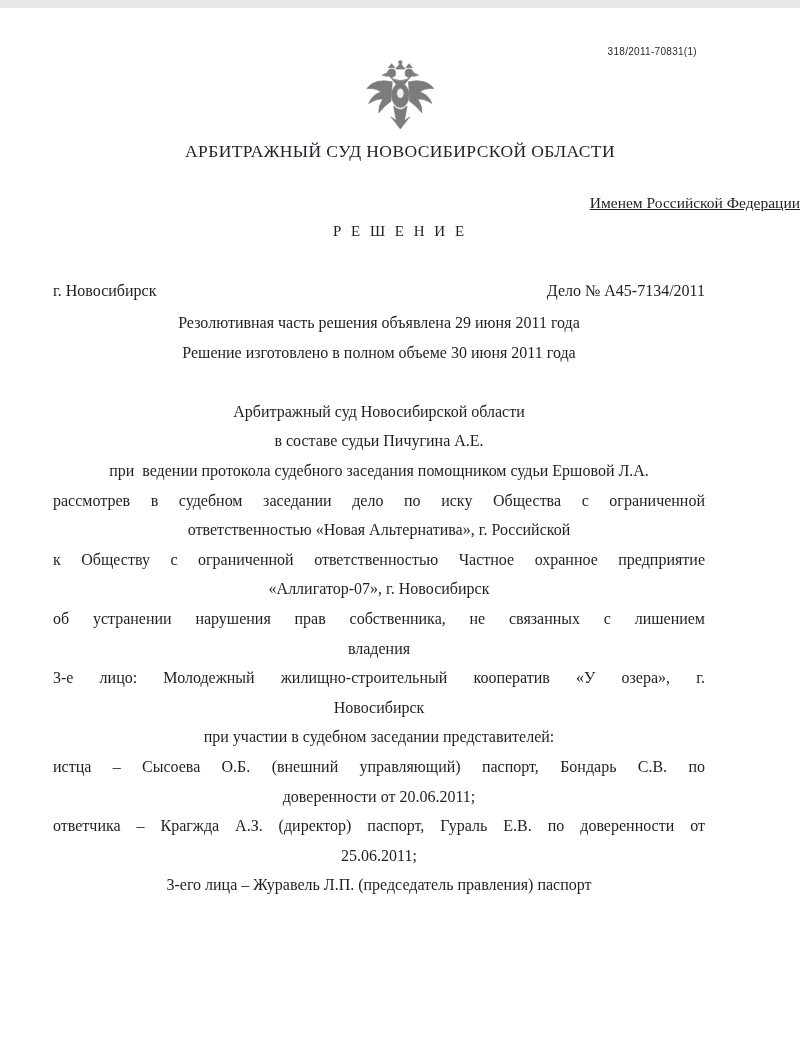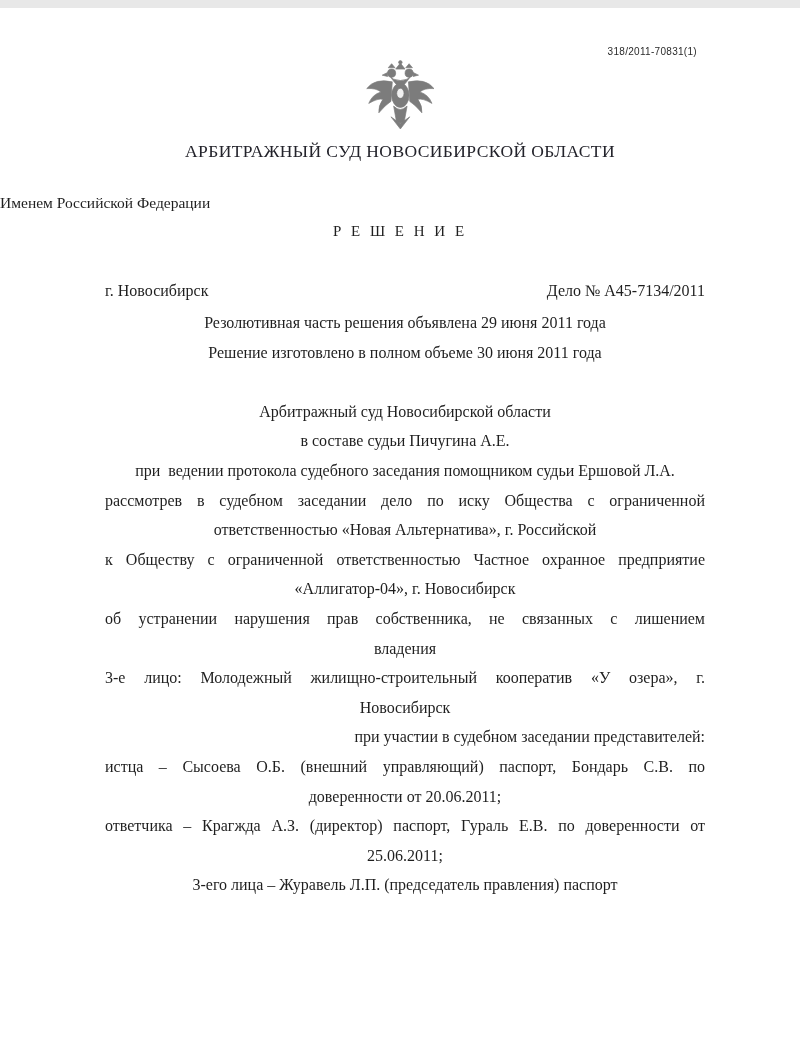--- a/index.html
+++ b/index.html
@@ -40,48 +40,49 @@
     letter-spacing: 0.4px;
     color: #23232b;
   }
   .court-address {
     margin-top: 3px;
     text-align: center;
     font-size: 13.5px;
   }
   .in-the-name {
     margin-top: 32px;
-    text-align: left;
+    text-align: right;
     font-size: 15.5px;
+    text-decoration: underline;
   }
   .doc-title {
     margin-top: 11px;
     text-align: center;
     font-size: 15px;
     letter-spacing: 3px;
   }
   .content {
-    padding-left: 105px;
+    padding-left: 53px;
     padding-right: 95px;
     font-size: 16px;
   }
   .case-row {
     display: flex;
     justify-content: space-between;
     margin-top: 41px;
     line-height: 20px;
   }
   .body-lines {
     margin-top: 7px;
     line-height: 29.6px;
   }
   .t-line { min-height: 29.6px; }
   .l-left   { text-align: center; white-space: pre-wrap; }
   .l-justify{ text-align: justify; text-align-last: justify; }
-  .l-center { text-align: right; }
+  .l-center { text-align: center; }
   .l-spacer { height: 29.6px; }
 </style>
 </head>
 <body>
 
 <div class="page">
 
   <div class="ref-number">318/2011-70831(1)</div>
 
   <div class="emblem-wrap">
@@ -129,21 +130,21 @@
     <div class="body-lines">
         <div class="t-line l-left">Резолютивная часть решения объявлена 29 июня 2011 года</div>
         <div class="t-line l-left">Решение изготовлено в полном объеме 30 июня 2011 года</div>
         <div class="t-line l-spacer"></div>
         <div class="t-line l-left">Арбитражный суд Новосибирской области</div>
         <div class="t-line l-left">в составе судьи Пичугина А.Е.</div>
         <div class="t-line l-left">при  ведении протокола судебного заседания помощником судьи Ершовой Л.А.</div>
         <div class="t-line l-justify">рассмотрев в судебном заседании дело по иску Общества с ограниченной</div>
         <div class="t-line l-left">ответственностью «Новая Альтернатива», г. Российской</div>
         <div class="t-line l-justify">к Обществу с ограниченной ответственностью Частное охранное предприятие</div>
-        <div class="t-line l-left">«Аллигатор-04», г. Новосибирск</div>
+        <div class="t-line l-left">«Аллигатор-07», г. Новосибирск</div>
         <div class="t-line l-justify">об устранении нарушения прав собственника, не связанных с лишением</div>
         <div class="t-line l-left">владения</div>
         <div class="t-line l-justify">3-е лицо: Молодежный жилищно-строительный кооператив «У озера», г.</div>
         <div class="t-line l-left">Новосибирск</div>
         <div class="t-line l-center">при участии в судебном заседании представителей:</div>
         <div class="t-line l-justify">истца –  Сысоева О.Б. (внешний управляющий) паспорт, Бондарь С.В. по</div>
         <div class="t-line l-left">доверенности от 20.06.2011;</div>
         <div class="t-line l-justify">ответчика – Крагжда А.З. (директор) паспорт, Гураль Е.В. по доверенности от</div>
         <div class="t-line l-left">25.06.2011;</div>
         <div class="t-line l-left">3-его лица – Журавель Л.П. (председатель правления) паспорт</div>

